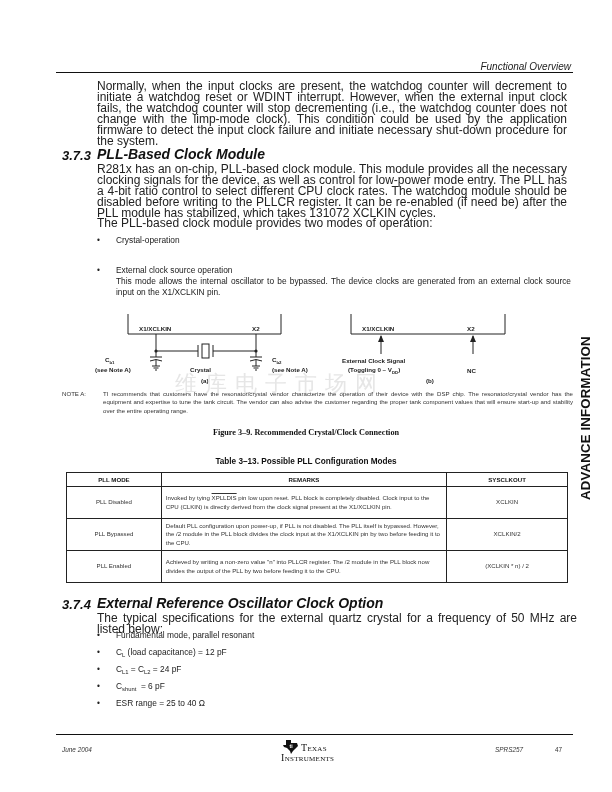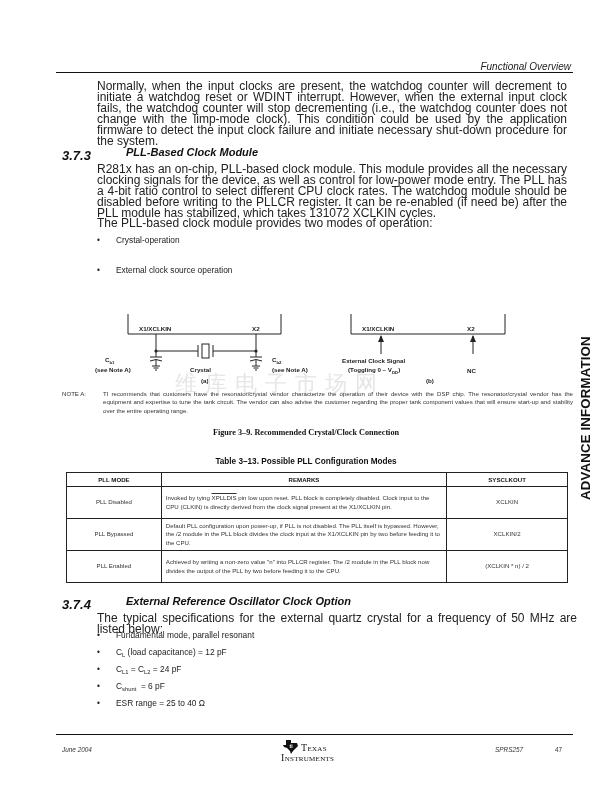--- a/index.html
+++ b/index.html
@@ -4,21 +4,21 @@
 <style>
   html, body { margin: 0; padding: 0; background: #ffffff; }
   body { width: 612px; height: 792px; position: relative; overflow: hidden;
          font-family: "Liberation Sans", sans-serif; color: #1a1a1a; }
   .abs { position: absolute; }
   .hdr-title { right: 41px; top: 61px; font-size: 10px; font-style: italic; color: #222; }
   .hdr-rule { left: 56px; top: 72px; width: 517px; height: 0; border-top: 1.2px solid #111; }
   .para { font-size: 12px; line-height: 11px; text-align: justify; color: #222; }
   .p1 { left: 97px; top: 81px; width: 470px; }
   .sec-num { font-size: 13px; font-weight: bold; font-style: italic; color: #111; }
-  .sec-title { font-size: 11px; font-weight: bold; font-style: italic; color: #111; margin-left: 29px; }
+  .sec-title { font-size: 14px; font-weight: bold; font-style: italic; color: #111; }
   .p2 { left: 97px; top: 164px; width: 470px; }
   .p3 { left: 97px; top: 218px; width: 470px; }
   .bullet { font-size: 8.35px; line-height: 11px; color: #222; }
   .bdot { position: absolute; left: -19px; top: 0; }
   .b-desc { display: block; }
   
   .diag { left: 80px; top: 310px; width: 460px; height: 80px; }
   .dl { font-size: 6.2px; font-weight: bold; color: #222; position: absolute; white-space: nowrap; }
   .watermark { left: 175px; top: 369px; font-size: 22px; color: #e6e6e6; letter-spacing: 8px; font-family: "DejaVu Serif", serif; }
   .note { left: 62px; top: 390px; width: 510px; font-size: 6.1px; line-height: 8.3px; color: #333; }
@@ -60,20 +60,21 @@
 <div class="abs para p2">R281x has an on-chip, PLL-based clock module. This module provides all the necessary clocking signals for the device, as well as control for low-power mode entry. The PLL has a 4-bit ratio control to select different CPU clock rates. The watchdog module should be disabled before writing to the PLLCR register. It can be re-enabled (if need be) after the PLL module has stabilized, which takes 131072 XCLKIN cycles.</div>
 <div class="abs para p3">The PLL-based clock module provides two modes of operation:</div>
 
 <div class="abs bullet" style="left:116px; top:235px; width:455px;">
   <span class="bdot">•</span>
   <span>Crystal-operation</span>
 </div>
 <div class="abs bullet" style="left:116px; top:265px; width:455px;">
   <span class="bdot">•</span>
   <span>External clock source operation</span>
+  <span class="b-desc" style="text-align:justify;">This mode allows the internal oscillator to be bypassed. The device clocks are generated from an external clock source input on the X1/XCLKIN pin.</span>
 </div>
 
 <div class="abs diag">
   <svg width="460" height="80" style="position:absolute;left:0;top:0;">
     <g stroke="#222" stroke-width="1" fill="none">
 
       <polyline points="48,4 48,24 201,24 201,4"></polyline>
 
       <line x1="76" y1="24" x2="76" y2="41"></line>
       <line x1="176" y1="24" x2="176" y2="41"></line>

